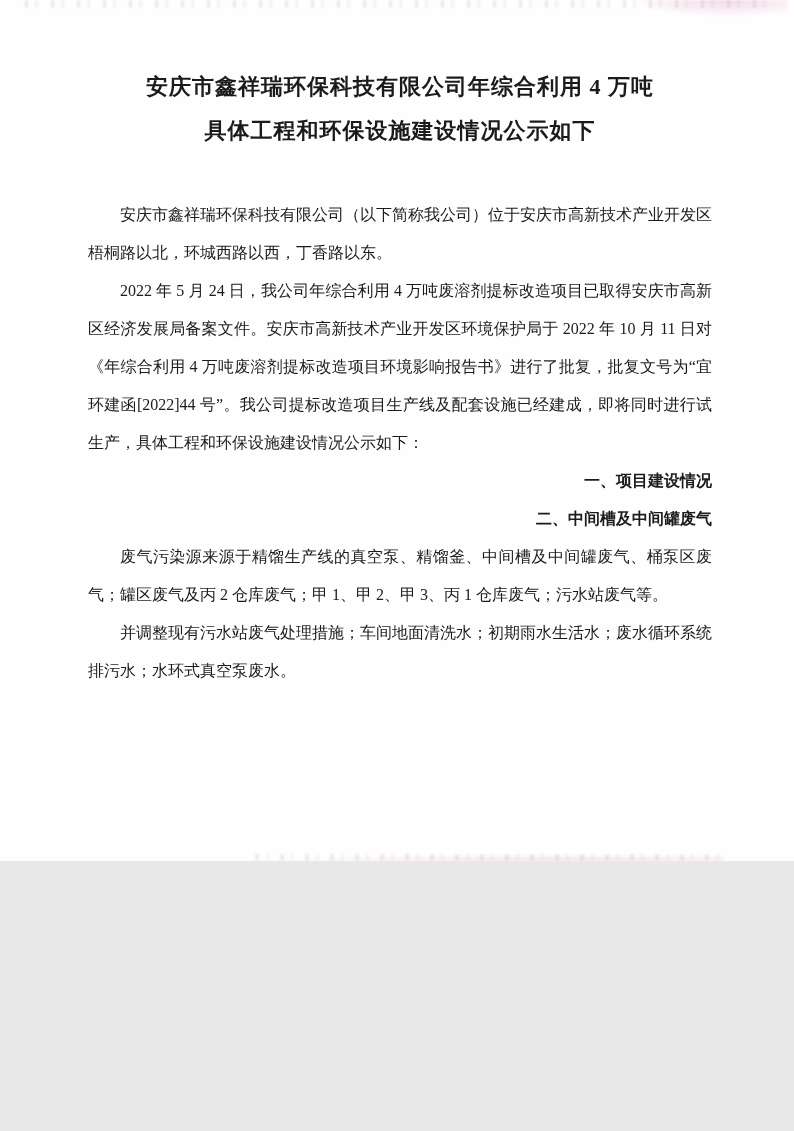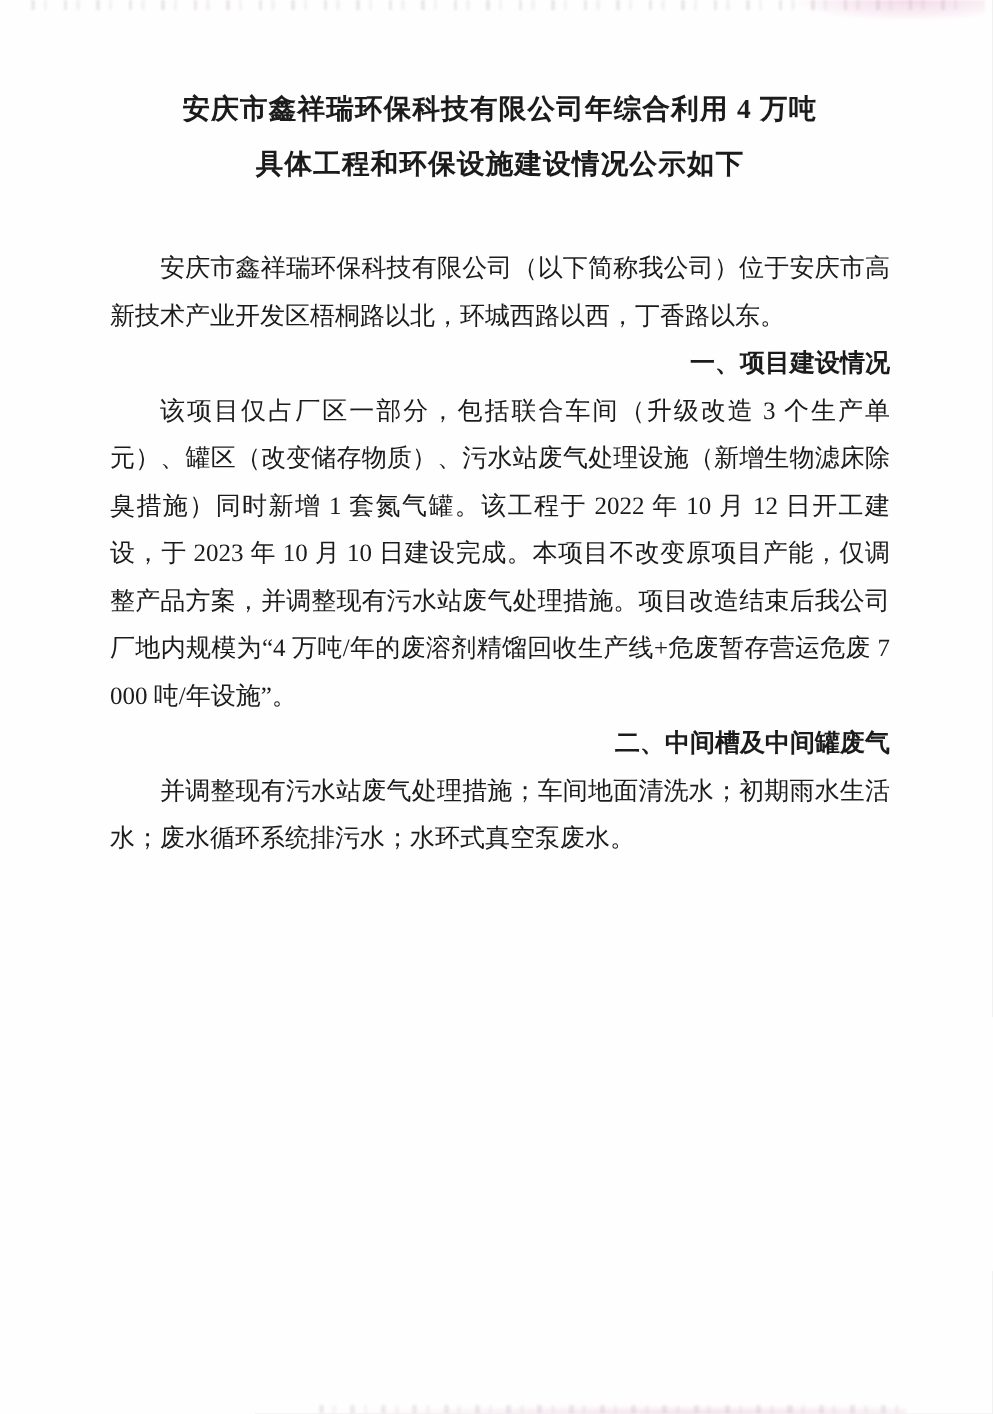--- a/index.html
+++ b/index.html
@@ -3,21 +3,21 @@
 <meta charset="utf-8">
 <style>
   html, body {
     margin: 0;
     padding: 0;
     background: #e8e8e8;
   }
   .page {
     position: relative;
     width: 794px;
-    height: 1131px;
+    height: 861px;
     margin: 0 auto;
     background: #fffefe;
     overflow: hidden;
     font-family: "Liberation Serif", "DejaVu Serif", serif;
     color: #1b1b1b;
   }
   
   .scan-artifact { position: absolute; pointer-events: none; }
   .artifact-top {
     top: 0; left: 25px; right: 25px; height: 8px;
@@ -54,21 +54,21 @@
     line-height: 44px;
     letter-spacing: 1px;
     text-align: center;
   }
   .title-line { display: block; }
   .content {
     margin-top: 43px;
   }
   .para {
     margin: 0;
-    font-size: 20px;
+    font-size: 16px;
     line-height: 38px;
     text-align: justify;
     text-justify: inter-ideograph;
     text-indent: 2em;
     word-break: break-all;
   }
   .heading {
     font-weight: 700;
     text-align: right;
   }
@@ -83,23 +83,24 @@
 
   <div class="doc">
 
     <h1 class="title">
       <span class="title-line">安庆市鑫祥瑞环保科技有限公司年综合利用 4 万吨</span>
       <span class="title-line">具体工程和环保设施建设情况公示如下</span>
     </h1>
 
     <div class="content">
       <p class="para">安庆市鑫祥瑞环保科技有限公司（以下简称我公司）位于安庆市高新技术产业开发区梧桐路以北，环城西路以西，丁香路以东。</p>
+      <p class="para">2022 年 5 月 24 日，我公司年综合利用 4 万吨废溶剂提标改造项目已取得安庆市高新区经济发展局备案文件。安庆市高新技术产业开发区环境保护局于 2022 年 10 月 11 日对《年综合利用 4 万吨废溶剂提标改造项目环境影响报告书》进行了批复，批复文号为“宜环建函[2022]44 号”。我公司提标改造项目生产线及配套设施已经建成，即将同时进行试生产，具体工程和环保设施建设情况公示如下：</p>
       <p class="para heading">一、项目建设情况</p>
-      <p class="para">该项目仅占厂区一部分，包括联合车间（升级改造 3 个生产单元）、罐区（改变储存物质）、污水站废气处理设施（新增生物滤床除臭措施）同时新增 1 套氮气罐。该工程于 2022 年 10 月 12 日开工建设，于 2023 年 10 月 10 日建设完成。本项目不改变原项目产能，仅调整产品方案，并调整现有污水站废气处理措施。项目改造结束后我公司厂地内规模为“4 万吨/年的废溶剂精馏回收生产线+危废暂存营运危废 7000 吨/年设施”。</p>
       <p class="para heading">二、中间槽及中间罐废气</p>
+      <p class="para">废气污染源来源于精馏生产线的真空泵、精馏釜、中间槽及中间罐废气、桶泵区废气；罐区废气及丙 2 仓库废气；甲 1、甲 2、甲 3、丙 1 仓库废气；污水站废气等。</p>
       <p class="para">并调整现有污水站废气处理措施；车间地面清洗水；初期雨水生活水；废水循环系统排污水；水环式真空泵废水。</p>
     </div>
 
   </div>
 
   <div class="scan-artifact artifact-bottom"></div>
 
 </div>
 
 </body></html>

